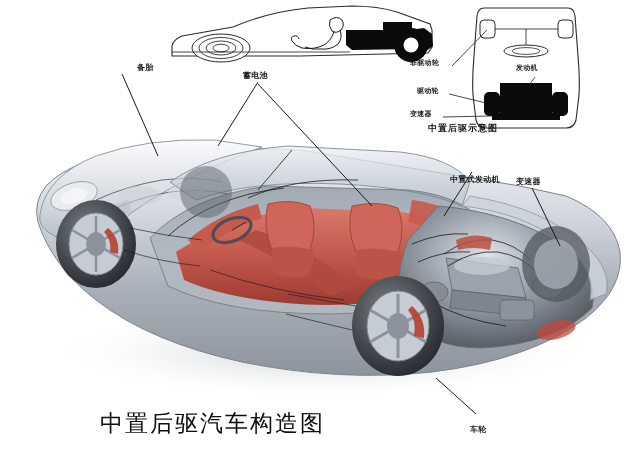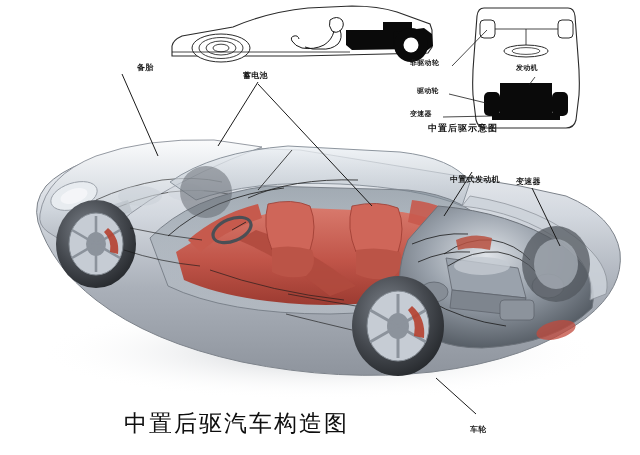--- a/index.html
+++ b/index.html
@@ -289,15 +289,15 @@
     <path class="ln" d="M532,188 L560,246"></path>
     <path class="ln" d="M436,378 L476,414"></path>
   </svg>
 
   <div class="lbl" style="left:106px;top:64px;margin-left:31px;">备胎</div>
   <div class="lbl" style="left:243px;top:72px;">蓄电池</div>
   <div class="lbl" style="left:450px;top:162px;margin-top:14px;">中置式发动机</div>
   <div class="lbl" style="left:516px;top:178px;">变速器</div>
   <div class="lbl" style="left:470px;top:426px;">车轮</div>
 
-  <div class="title" style="left:124px;top:408px;">中置后驱汽车构造图</div>
+  <div class="title" style="left:100px;top:408px;">中置后驱汽车构造图</div>
 
 </div>
 
 </body></html>

